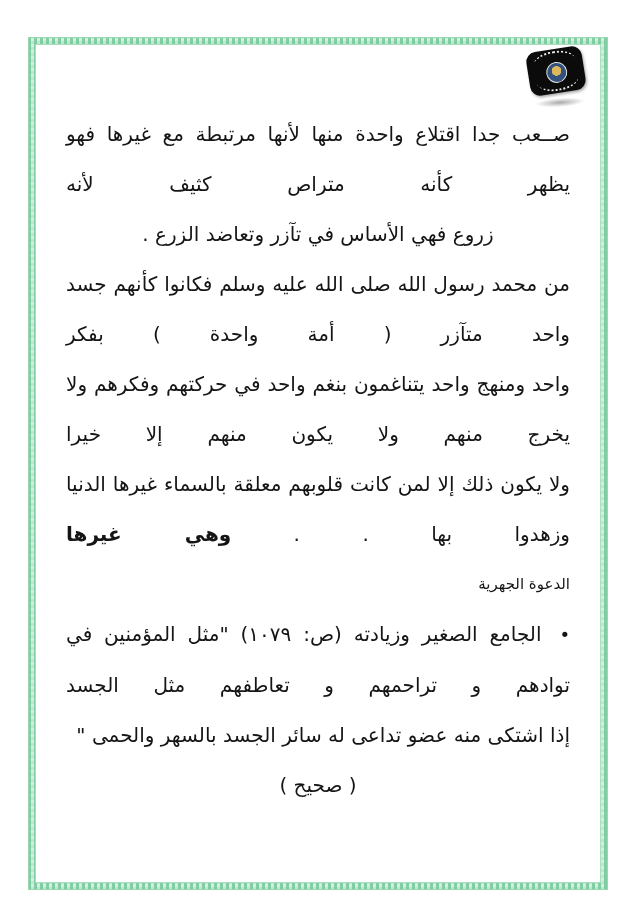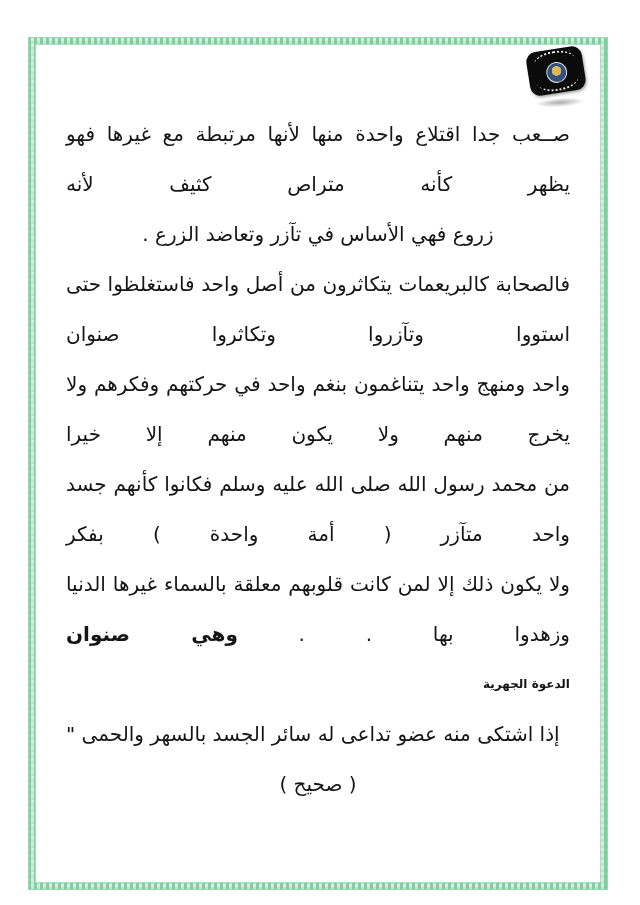--- a/index.html
+++ b/index.html
@@ -67,24 +67,24 @@
     color:#151515;
     box-sizing:border-box;
   }
   .line {
     font-size:20px;
     line-height:50px;
     text-align:justify;
     text-align-last:justify;
     white-space:normal;
   }
-  .line.center { text-align:left; text-align-last:center; }
+  .line.center { text-align:right; text-align-last:center; }
   .heading {
-    font-size:12px; line-height:50px;
-    font-weight:bold;
+    font-size:15px; line-height:50px;
+    font-weight:normal;
     text-align-last:right;
   }
   .bold-inline { font-weight:bold; }
   .bullet-marker { font-size:18px; padding-left:6px; }
 </style>
 </head>
 <body>
 
 <div class="frame">
   <div class="frame-inner">
@@ -96,27 +96,30 @@
         <div class="seal-arc-bottom"></div>
       </div>
       <div class="seal-reflection"></div>
     </div>
 
     <div class="content">
 
       <div class="line">صــعب جدا اقتلاع واحدة منها لأنها مرتبطة مع غيرها فهو يظهر كأنه متراص كثيف لأنه</div>
       <div class="line center">زروع فهي الأساس في تآزر وتعاضد الزرع .</div>
 
-      <div class="line">فالصحابة كالبريعمات يتكاثرون من أصل واحد فاستغلظوا حتى استووا وتآزروا وتكاثروا صنوان</div>
+      <div class="line">من محمد رسول الله صلى الله عليه وسلم فكانوا كأنهم جسد واحد متآزر ( أمة واحدة ) بفكر</div>
       <div class="line">واحد ومنهج واحد يتناغمون بنغم واحد في حركتهم وفكرهم ولا يخرج منهم ولا يكون منهم إلا خيرا</div>
-      <div class="line">من محمد رسول الله صلى الله عليه وسلم فكانوا كأنهم جسد واحد متآزر ( أمة واحدة ) بفكر</div>
       <div class="line">
         <span>ولا يكون ذلك إلا لمن كانت قلوبهم معلقة بالسماء غيرها الدنيا وزهدوا بها . . </span>
-        <span class="bold-inline">وهي صنوان</span>
+        <span class="bold-inline">وهي غيرها</span>
       </div>
 
       <div class="heading">الدعوة الجهرية</div>
 
+      <div class="line">
+        <span class="bullet-marker">•</span>
+        <span>الجامع الصغير وزيادته (ص: ١٠٧٩) "مثل المؤمنين في توادهم و تراحمهم و تعاطفهم مثل الجسد</span>
+      </div>
       <div class="line center">إذا اشتكى منه عضو تداعى له سائر الجسد بالسهر والحمى " ( صحيح )</div>
 
     </div>
   </div>
 </div>
 
 </body></html>

